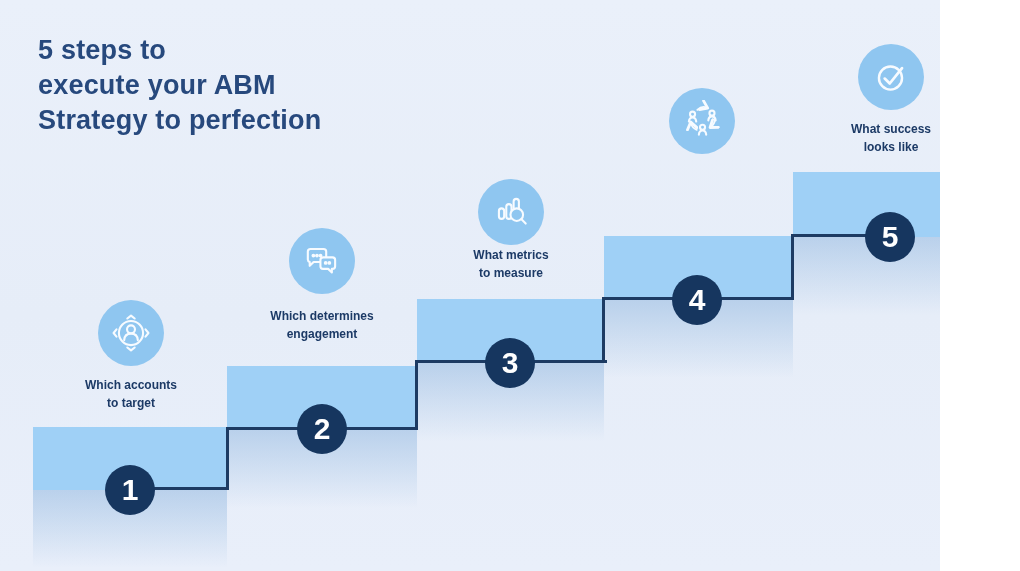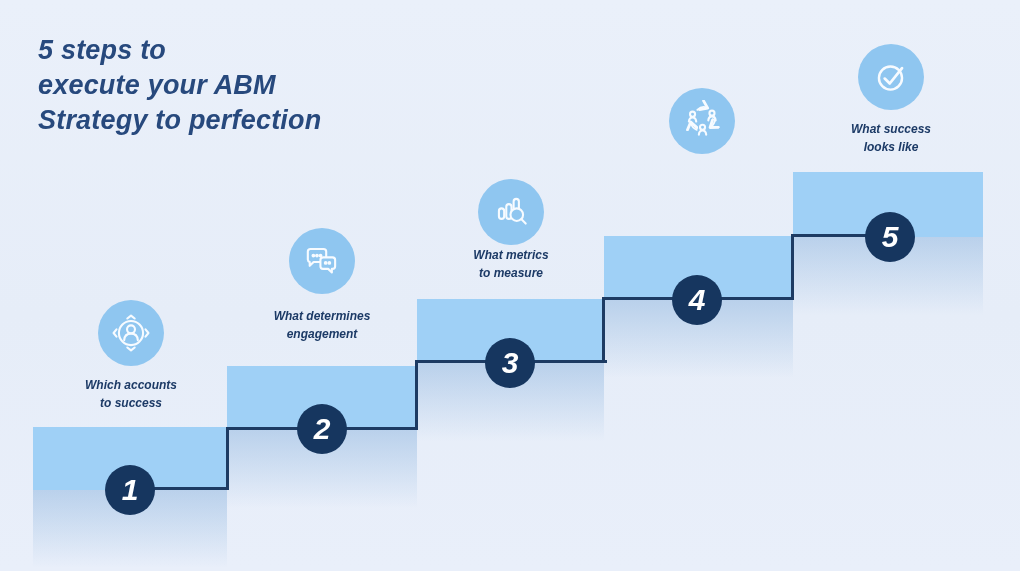--- a/index.html
+++ b/index.html
@@ -1,20 +1,19 @@
 <!DOCTYPE html>
 <html><head>
 <meta charset="utf-8">
 <style>
   html,body{margin:0;padding:0;}
   body{font-family:"Liberation Sans", sans-serif;}
   .canvas{
-    position:relative;width:1020px;height:571px;overflow:hidden;
+    position:relative;width:940px;height:571px;overflow:hidden;
     background:linear-gradient(180deg,#eaf0fa 0%,#e6edf8 55%,#e9effa 100%);
-    font-style:italic;
   }
   .title{
     position:absolute;left:38px;top:33px;margin:0;
     font-size:27px;line-height:35px;font-weight:bold;
     color:#27497d;white-space:pre-line;letter-spacing:.2px;
   }
   .band{position:absolute;background:#9fd0f6;}
   .bd1{left:33px;top:427px;width:194px;height:63px;}
   .bd2{left:227px;top:366px;width:190px;height:64px;}
   .bd3{left:417px;top:299px;width:187px;height:64px;}
@@ -150,22 +149,22 @@
     </svg>
   </div>
   <div class="icball ic5">
     <svg class="ic-svg" width="42" height="42" viewBox="0 0 40 40">
       <circle cx="19.5" cy="21" r="11" stroke-width="2.3"></circle>
       <path d="M14 21.5 L18.8 26.2 L30.5 11.5" stroke-width="2.6"></path>
     </svg>
   </div>
 
   <div class="label lb1">Which accounts
-to success</div>
-  <div class="label lb2">What determines
+to target</div>
+  <div class="label lb2">Which determines
 engagement</div>
   <div class="label lb3">What metrics
 to measure</div>
   <div class="label lb5">What success
 looks like</div>
 
   <div class="numc nc1">
     <span>1</span>
   </div>
   <div class="numc nc2">

